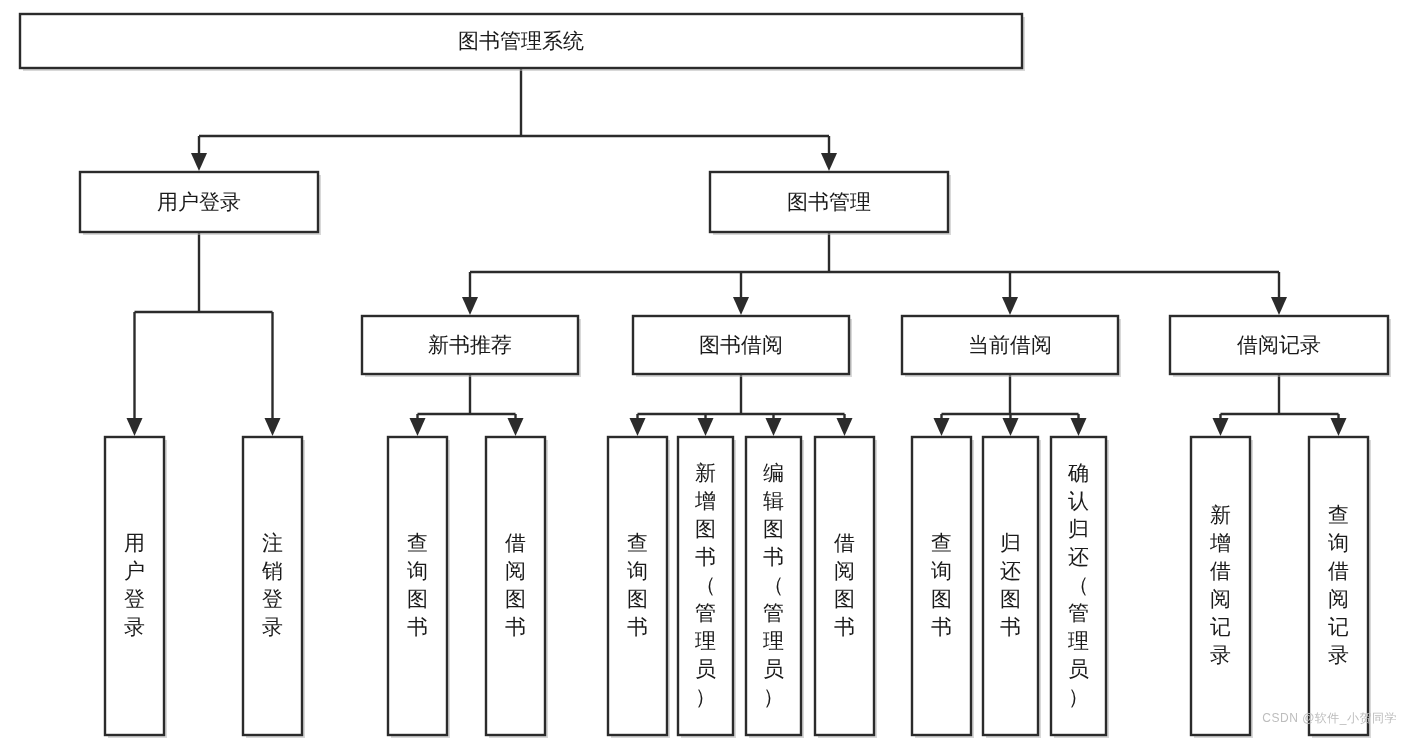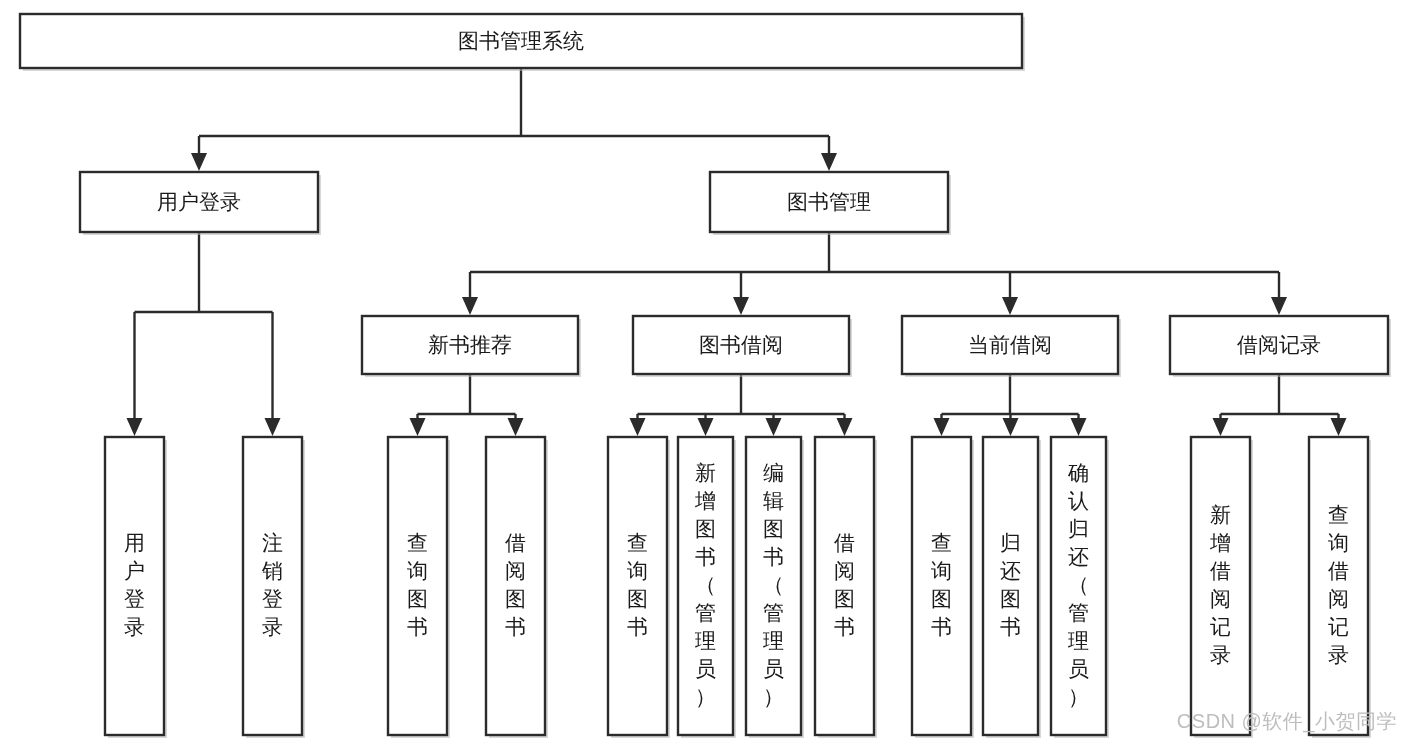--- a/index.html
+++ b/index.html
@@ -54,23 +54,23 @@
   }
   .node-label-vertical {
     fill: #1a1a1a;
     font-family: "Liberation Sans", "DejaVu Sans", sans-serif;
     font-size: 21px;
     text-anchor: middle;
   }
   .watermark {
     position: absolute;
     right: 8px;
-    bottom: 12px;
-    font-family: "Liberation Sans", "DejaVu Sans", sans-serif;
-    font-size: 20px;
+    bottom: 20px;
+    font-family: "Liberation Sans", "DejaVu Sans", sans-serif;
+    font-size: 12px;
     color: #bdbdbd;
     letter-spacing: 0.5px;
     white-space: nowrap;
     user-select: none;
   }
 </style>
 </head>
 <body>
 
 <div id="diagram-root">

